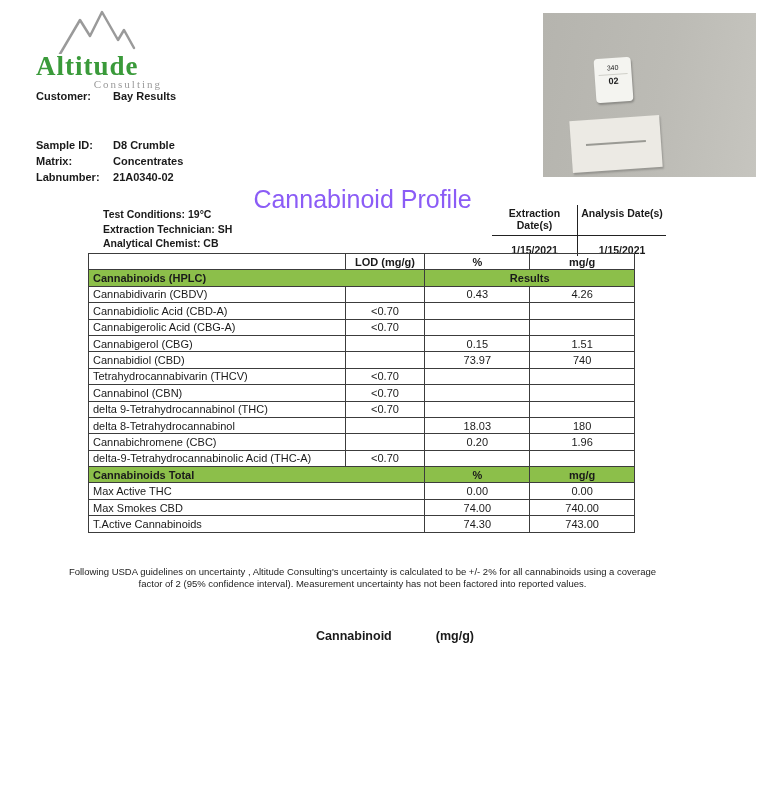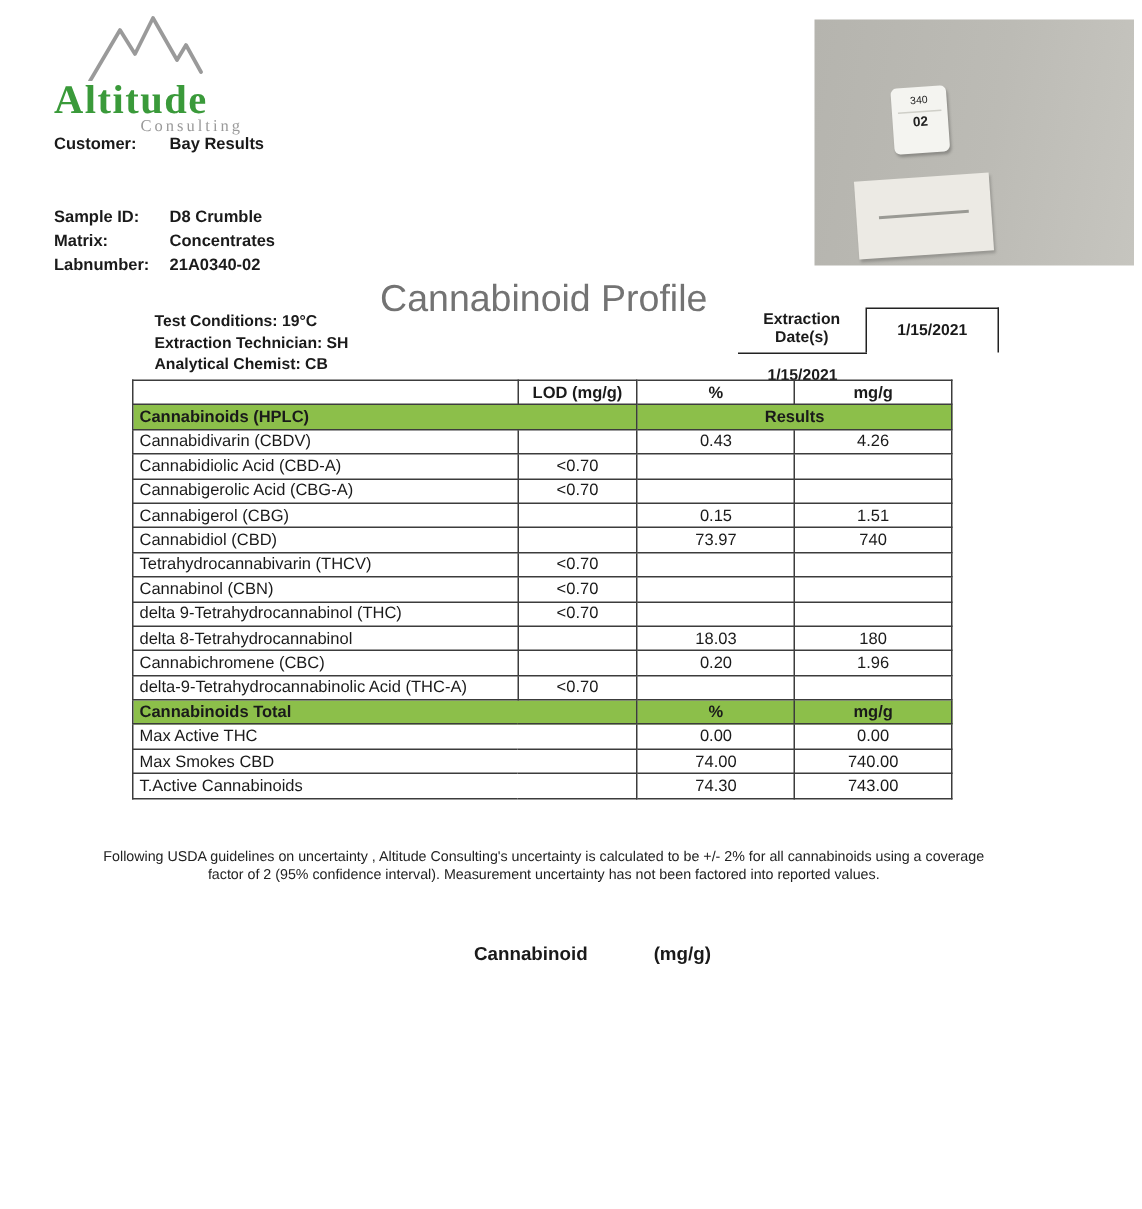--- a/index.html
+++ b/index.html
@@ -21,21 +21,21 @@
   .cube { position:absolute; left:52px; top:45px; width:37px; height:44px; background:#f4f4f0;
           border-radius:4px; box-shadow:1px 2px 2px rgba(0,0,0,0.25); transform:rotate(-4deg);
           font-size:7px; line-height:8px; text-align:center; padding-top:6px; box-sizing:border-box; color:#222;}
   .cube .c2 { font-size:9px; font-weight:bold; }
   .cube .cline { height:1px; background:#cfcfc8; margin:2px 4px; }
   .card { position:absolute; left:28px; top:105px; width:90px; height:52px; background:#eceae4;
           transform:rotate(-4deg); box-shadow:1px 2px 2px rgba(0,0,0,0.2); }
   .card .txt { margin:24px auto 0 auto; width:60px; height:2px; background:#9a9a94; }
   
   .main-title { position:absolute; left:0; top:185px; width:725px; text-align:center;
-                font-size:25px; color:#737373; }
+                font-size:25px; color:#8b5cf6; }
   
   .conditions { position:absolute; left:90px; top:207px; font-size:10.5px; font-weight:bold; line-height:14.5px;margin-left:13px; }
   
   .dates { position:absolute; left:492px; top:205px; display:grid; grid-template-columns:86px 88px;
            font-size:10.5px; font-weight:bold; text-align:center; }
   .dates .h  { padding:2px 2px 4px 2px; line-height:12px; }
   .dates .v  { border-top:1.5px solid #222; padding-top:8px; }
   .dates .dvl { border-right:1.5px solid #222; }
   
   table.cann { position:absolute; left:88px; top:253px; width:547px; border-collapse:collapse;
@@ -112,20 +112,21 @@
   <div class="main-title">Cannabinoid Profile</div>
 
   <div class="conditions">
     <div>Test Conditions: 19°C</div>
     <div>Extraction Technician: SH</div>
     <div>Analytical Chemist: CB</div>
   </div>
 
   <div class="dates">
     <div class="h dvl">Extraction Date(s)</div>
+    <div class="h">Analysis Date(s)</div>
     <div class="v dvl">1/15/2021</div>
     <div class="v">1/15/2021</div>
   </div>
 
   <table class="cann">
     <colgroup>
         <col class="c-name">
         <col class="c-lod">
         <col class="c-pct">
         <col class="c-mgg">

